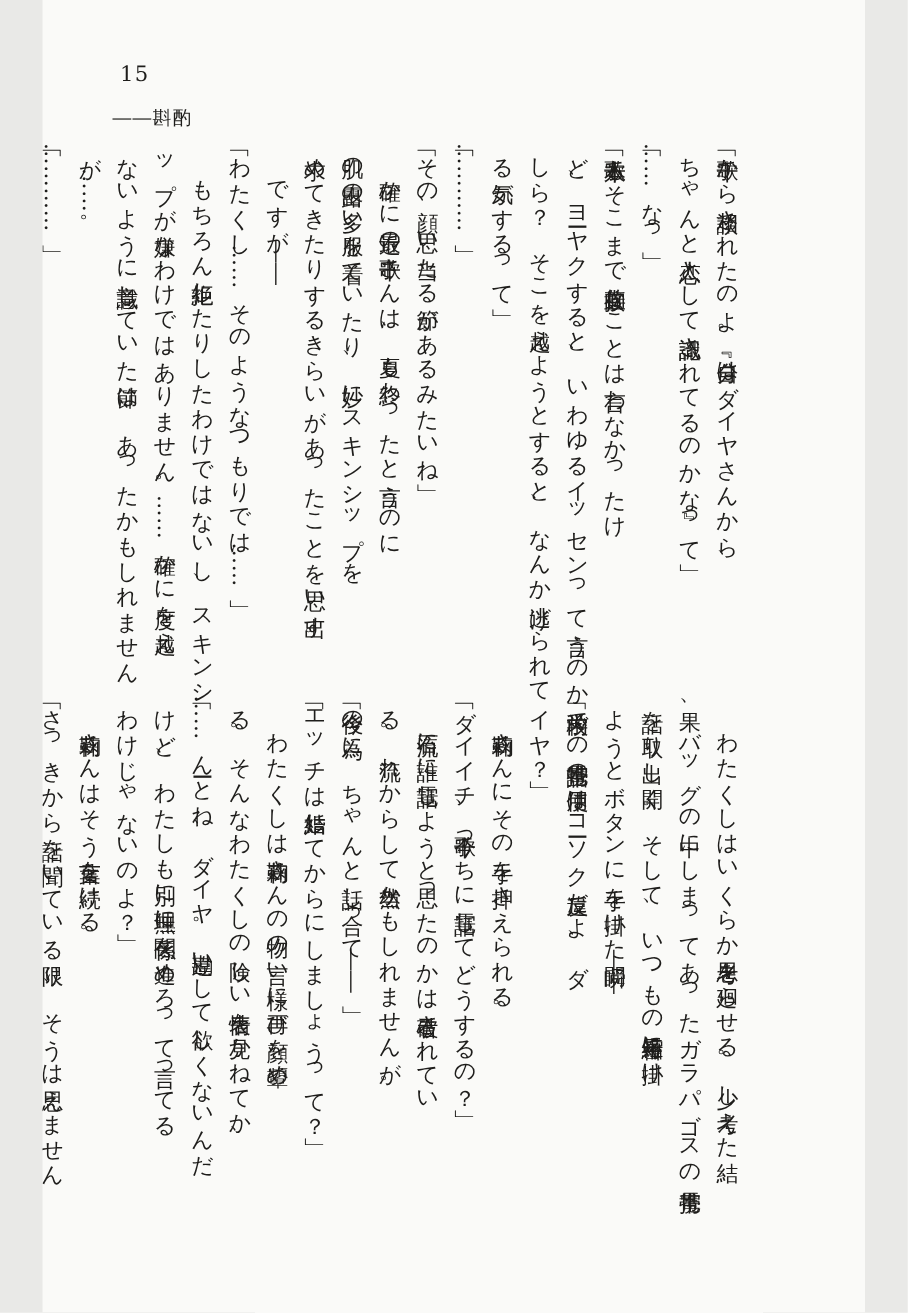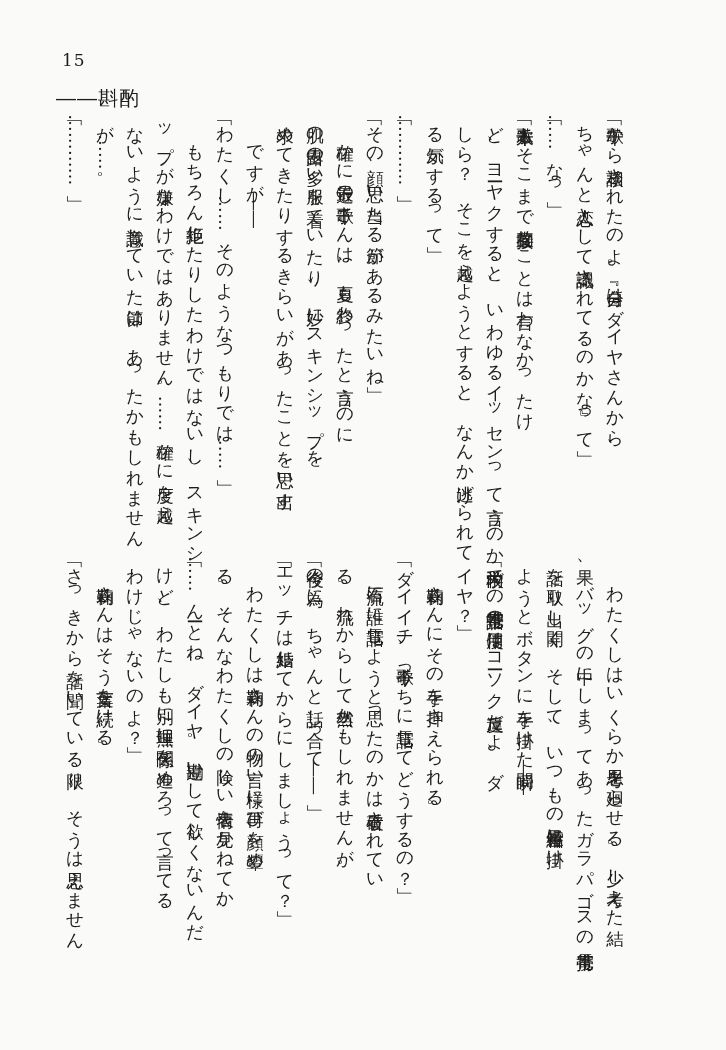--- a/index.html
+++ b/index.html
@@ -2,40 +2,40 @@
 <html lang="ja"><head>
 <meta charset="utf-8">
 <style>
   html, body {
     margin: 0;
     padding: 0;
     background: #e9e9e7;
   }
   .page {
     position: relative;
-    width: 726px;
+    width: 658px;
     height: 1050px;
     margin: 0 auto;
     background: #fafaf8;
     color: #1e1d1b;
     font-family: "DejaVu Serif", "Liberation Serif", serif;
     overflow: hidden;
   }
   .page-number {
     position: absolute;
     left: 62px;
     top: 50px;
     font-size: 17px;
     letter-spacing: 1px;
   }
   .running-header {
     position: absolute;
     left: 56px;
     top: 85px;
-    font-size: 20px;
+    font-size: 15px;
     letter-spacing: 1px;
   }
   .vtext {
     position: absolute;
     right: 96px;
     writing-mode: vertical-rl;
     text-orientation: mixed;
     white-space: pre;
     font-size: 17.5px;
     line-height: 30px;

